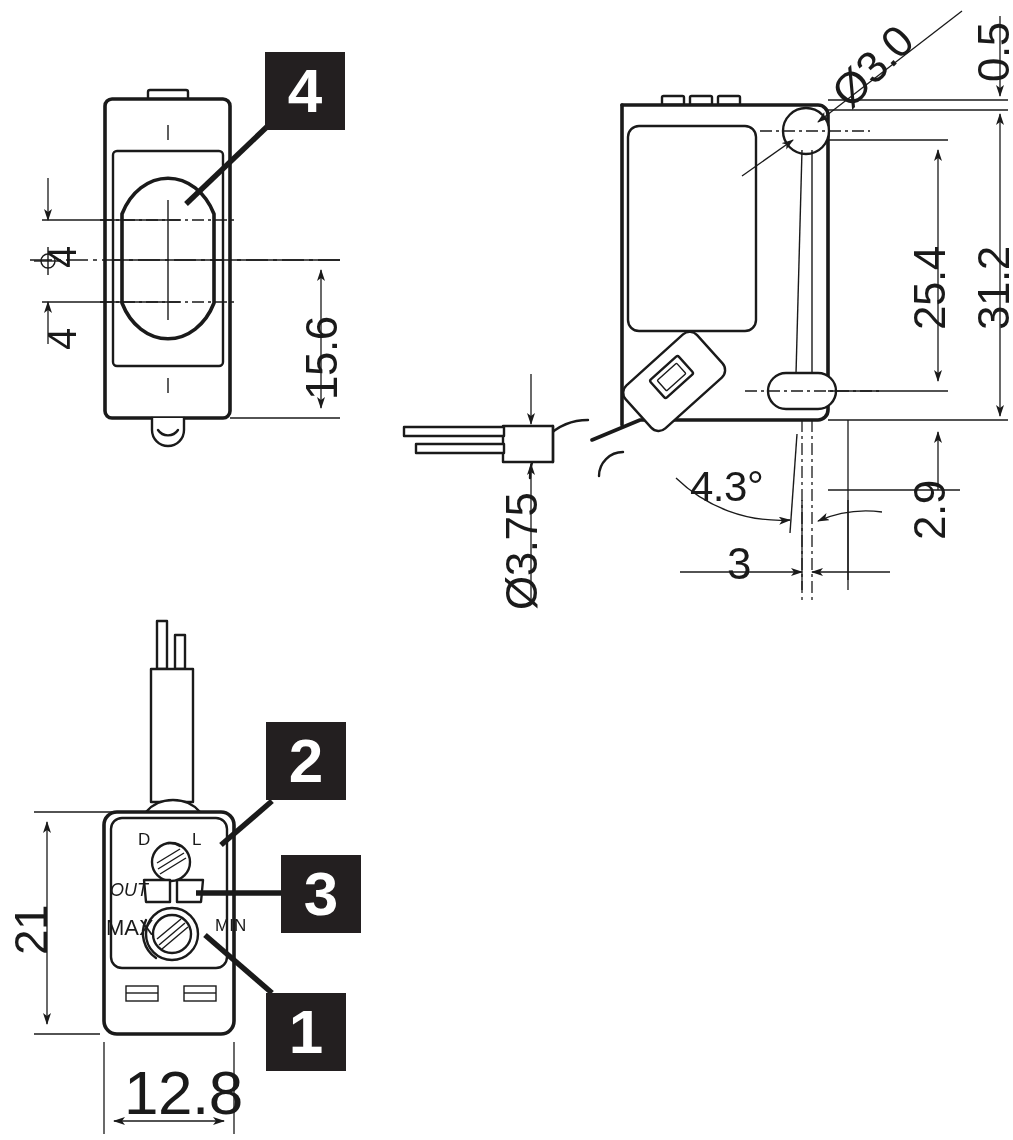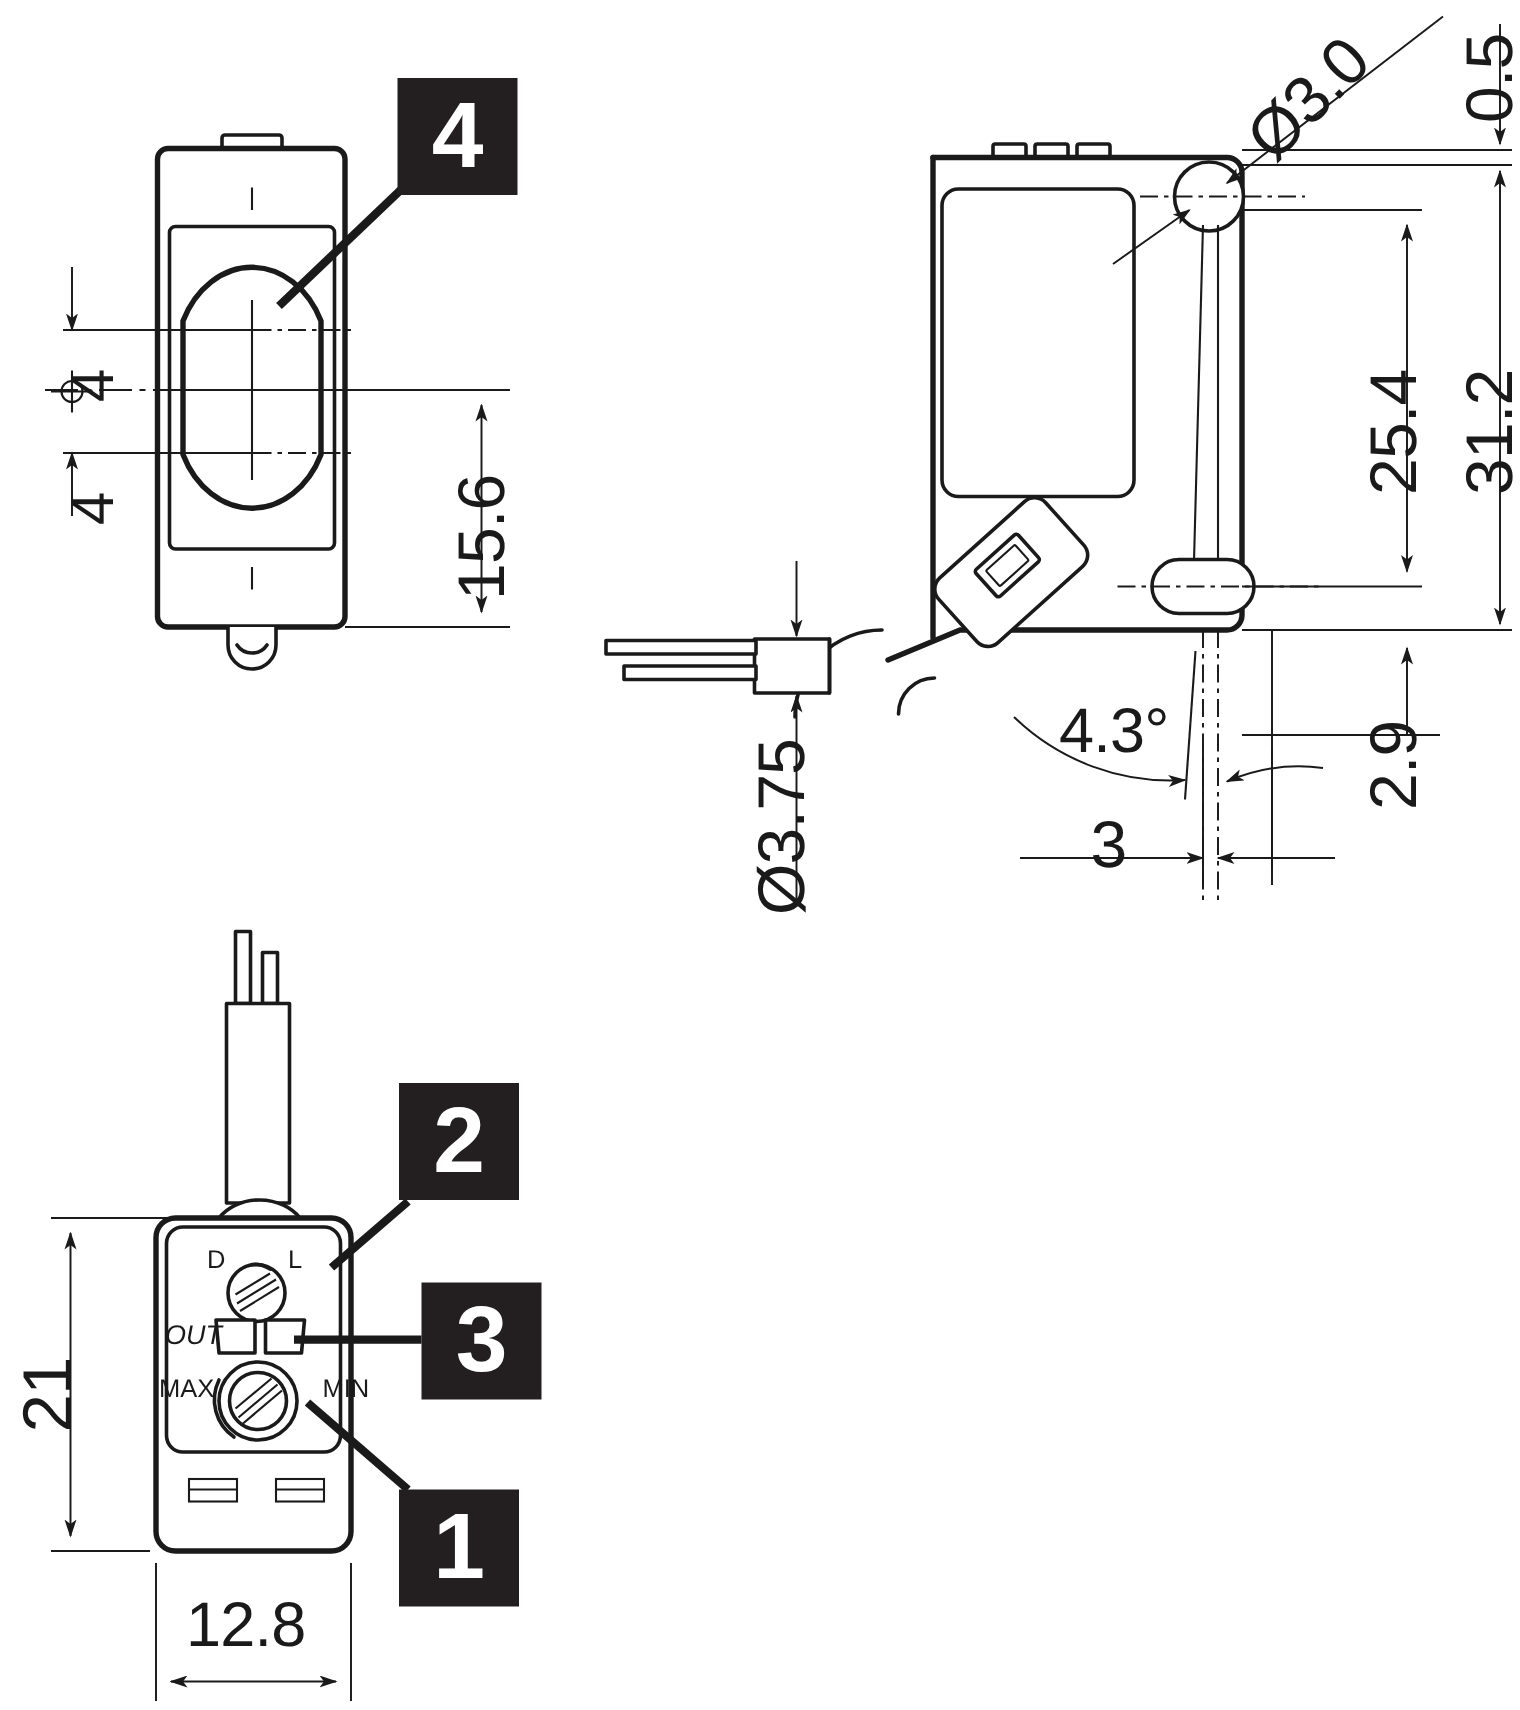--- a/index.html
+++ b/index.html
@@ -288,30 +288,30 @@
   <div class="dimtext rot90" style="left:42px; top:268px;">4</div>
   <div class="dimtext rot90" style="left:42px; top:350px;">4</div>
   <div class="dimtext rot90" style="left:300px; top:400px; font-size:44px;">15.6</div>
 
   <div class="dimtext rot45" style="left:824px; top:84px; font-size:44px;">Ø3.0</div>
   <div class="dimtext rot90" style="left:972px; top:82px; font-size:44px;">0.5</div>
   <div class="dimtext rot90" style="left:908px; top:330px; font-size:44px;">25.4</div>
   <div class="dimtext rot90" style="left:972px; top:330px; font-size:44px;">31.2</div>
   <div class="dimtext rot90" style="left:908px; top:540px; font-size:44px;">2.9</div>
   <div class="dimtext" style="left:727px; top:542px; font-size:44px;">3</div>
-  <div class="dimtext" style="left:690px; top:466px; font-size:42px;margin-left:16px;">4.3°</div>
+  <div class="dimtext" style="left:690px; top:466px; font-size:42px;">4.3°</div>
   <div class="dimtext rot90" style="left:500px; top:610px; font-size:44px;">Ø3.75</div>
 
   <div class="dimtext rot90" style="left:8px; top:955px; font-size:46px;">21</div>
-  <div class="dimtext" style="left:124px; top:1062px; font-size:42px;">12.8</div>
+  <div class="dimtext" style="left:124px; top:1062px; font-size:62px;">12.8</div>
 
   <div class="panel-label" style="left:138px; top:831px; font-size:17px;">D</div>
   <div class="panel-label" style="left:192px; top:831px; font-size:17px;">L</div>
   <div class="panel-label" style="left:110px; top:881px; font-size:18px;font-style:italic;">OUT</div>
-  <div class="panel-label" style="left:106px; top:917px; font-size:17px;">MAX</div>
+  <div class="panel-label" style="left:106px; top:917px; font-size:22px;">MAX</div>
   <div class="panel-label" style="left:198px; top:917px; font-size:17px;margin-left:17px;">MIN</div>
 
   <div class="callout" style="left:265px; top:52px; width:80px; height:78px; font-size:62px;">4</div>
   <div class="callout" style="left:266px; top:722px; width:80px; height:78px; font-size:62px;">2</div>
   <div class="callout" style="left:281px; top:855px; width:80px; height:78px; font-size:62px;">3</div>
   <div class="callout" style="left:266px; top:993px; width:80px; height:78px; font-size:62px;">1</div>
 
 </div>
 
 </body></html>

